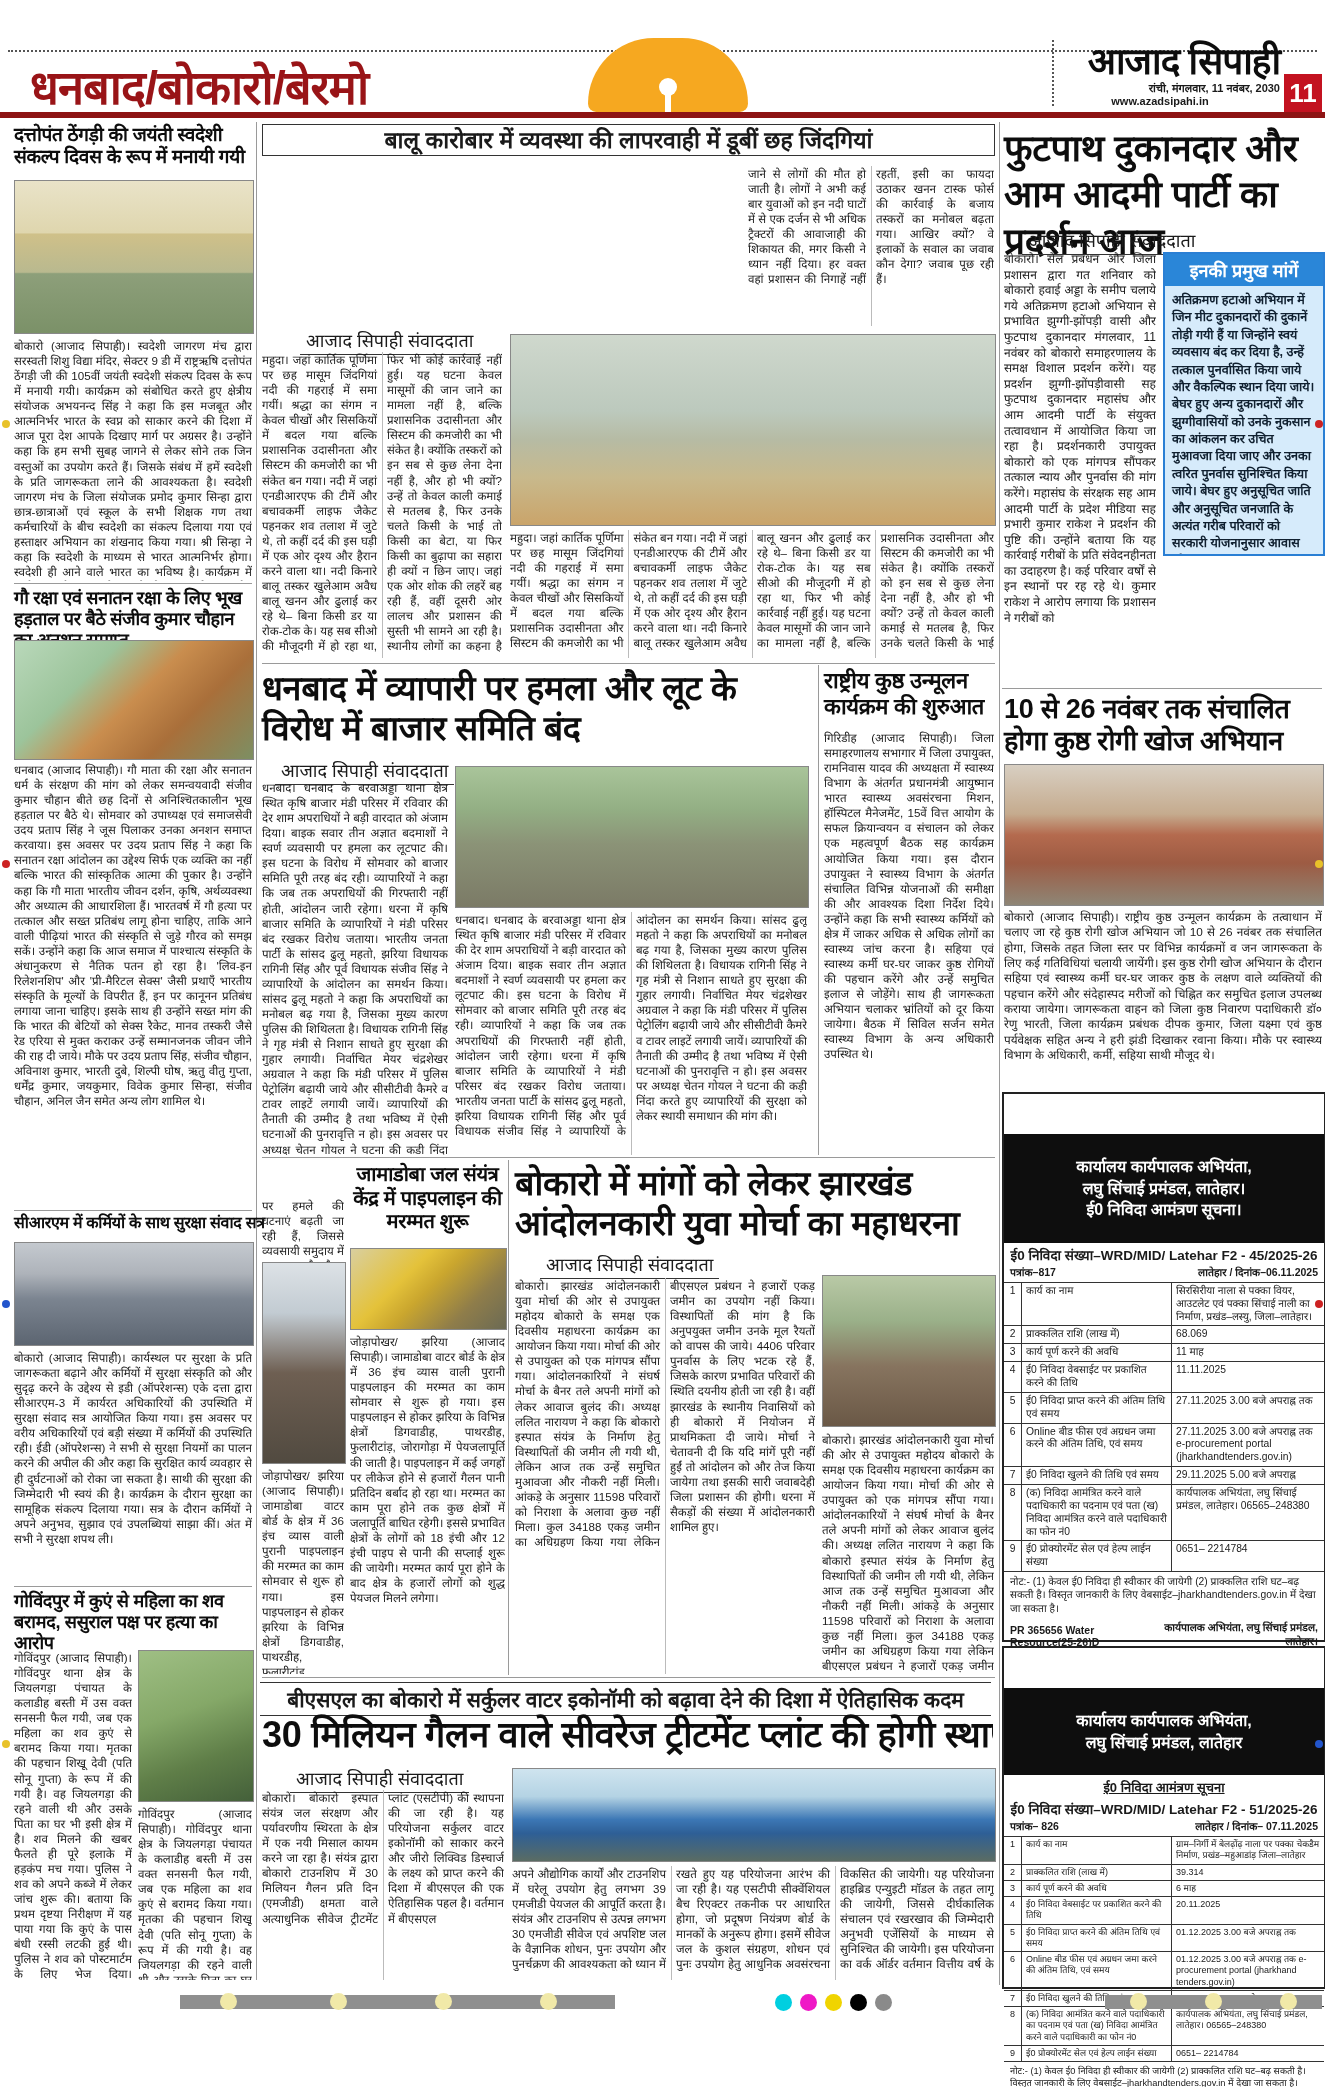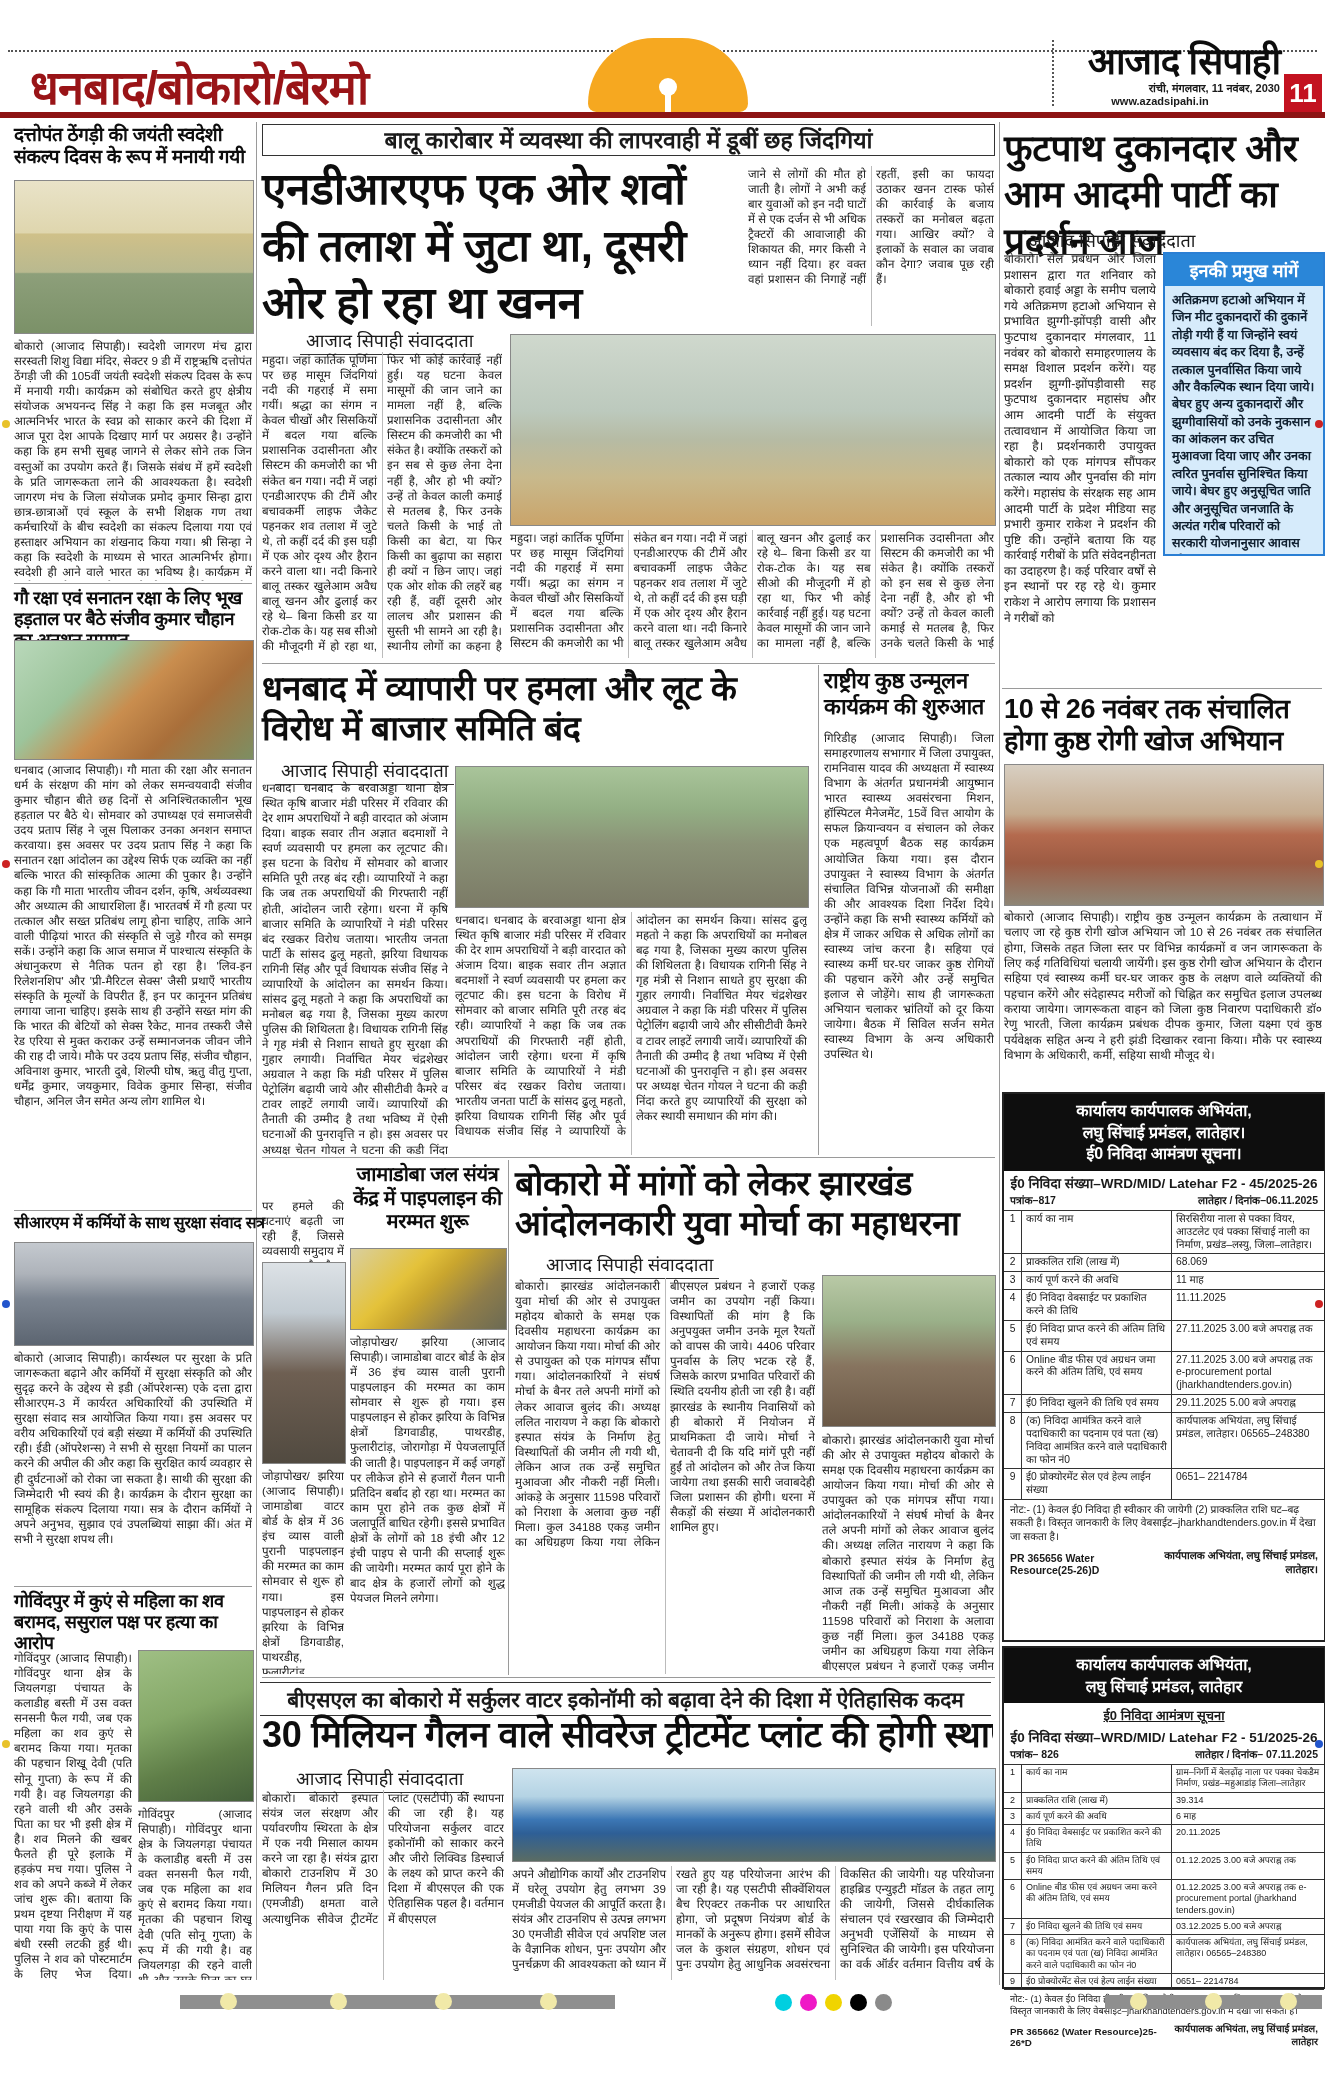--- a/index.html
+++ b/index.html
@@ -13,21 +13,21 @@
   .byline span{display:inline-block;border-bottom:1.5px solid #333;padding:0 6px 2px;}
   .body-txt{font-size:11.6px;line-height:1.3;text-align:justify;overflow:hidden;}
   .cols2{column-count:2;column-gap:10px;column-rule:1px solid #bbb;}
   .cols3{column-count:3;column-gap:10px;column-rule:1px solid #bbb;}
   .cols4{column-count:4;column-gap:10px;column-rule:1px solid #bbb;}
   .photo{position:absolute;border:1px solid #888;}
   .kicker{font-weight:800;text-align:center;}
   .dotted-top{position:absolute;left:8px;right:8px;top:50px;border-top:2px dotted #555;}
   .masthead-rule{position:absolute;left:0;right:0;top:112px;height:6px;background:#8d1414;}
   .tender{position:absolute;border:2px solid #222;background:#fff;}
-  .tender-head{background:#0e0e0e;color:#fff;font-weight:800;text-align:center;padding:6px 4px;line-height:1.35;}
+  .tender-head{background:#0e0e0e;color:#fff;font-weight:800;text-align:center;padding:22px 4px;line-height:1.35;margin-top:40px;}
   .tender-no{font-weight:800;text-align:center;padding:3px 2px 1px;}
   .tender-meta{display:flex;justify-content:space-between;font-size:10.5px;font-weight:700;padding:0 6px 3px;}
   .trow{display:grid;grid-template-columns:17px 150px 1fr;border-top:1px solid #333;font-size:10.3px;line-height:1.25;}
   .trow>div{padding:2px 4px;border-left:1px solid #333;}
   .trow>div:first-child{border-left:none;text-align:center;}
   .tnotes{font-size:10.3px;padding:3px 6px;line-height:1.3;border-top:1px solid #333;}
   .tsign{display:flex;justify-content:space-between;align-items:flex-end;font-size:10.5px;font-weight:700;padding:2px 6px 4px;}
   .bluebox{border:2px solid #2a7fd4;background:#d6ebfb;}
   .bluebox-title{background:#2a86d8;color:#fff;font-weight:800;font-size:18px;text-align:center;padding:4px 2px;}
   .bluebox-body{font-size:12.6px;font-weight:600;line-height:1.38;padding:6px 7px;text-align:left;color:#102030;}
@@ -85,21 +85,20 @@
        linear-gradient(180deg,#c4c9cf 0%,#aeb3ba 30%,#7b8490 55%,#5c6571 100%);"></div>
   <div class="abs body-txt" style="left:14px;top:1350px;width:238px;height:230px;">बोकारो (आजाद सिपाही)। कार्यस्थल पर सुरक्षा के प्रति जागरूकता बढ़ाने और कर्मियों में सुरक्षा संस्कृति को और सुदृढ़ करने के उद्देश्य से इडी (ऑपरेशन्स) एके दत्ता द्वारा सीआरएम-3 में कार्यरत अधिकारियों की उपस्थिति में सुरक्षा संवाद सत्र आयोजित किया गया। इस अवसर पर वरीय अधिकारियों एवं बड़ी संख्या में कर्मियों की उपस्थिति रही। ईडी (ऑपरेशन्स) ने सभी से सुरक्षा नियमों का पालन करने की अपील की और कहा कि सुरक्षित कार्य व्यवहार से ही दुर्घटनाओं को रोका जा सकता है। साथी की सुरक्षा की जिम्मेदारी भी स्वयं की है। कार्यक्रम के दौरान सुरक्षा का सामूहिक संकल्प दिलाया गया। सत्र के दौरान कर्मियों ने अपने अनुभव, सुझाव एवं उपलब्धियां साझा कीं। अंत में सभी ने सुरक्षा शपथ ली।</div>
 
   <div class="abs art-head" style="left:14px;top:1591px;width:238px;font-size:18px;">गोविंदपुर में कुएं से महिला का शव बरामद, ससुराल पक्ष पर हत्या का आरोप</div>
   <div class="photo" style="left:138px;top:1650px;width:114px;height:150px;background:
        linear-gradient(160deg,#9fbf84 0%,#85a868 40%,#5f7e48 70%,#44603a 100%);"></div>
   <div class="abs body-txt" style="left:14px;top:1650px;width:118px;height:330px;">गोविंदपुर (आजाद सिपाही)। गोविंदपुर थाना क्षेत्र के जियलगड़ा पंचायत के कलाडीह बस्ती में उस वक्त सनसनी फैल गयी, जब एक महिला का शव कुएं से बरामद किया गया। मृतका की पहचान शिखू देवी (पति सोनू गुप्ता) के रूप में की गयी है। वह जियलगड़ा की रहने वाली थी और उसके पिता का घर भी इसी क्षेत्र में है। शव मिलने की खबर फैलते ही पूरे इलाके में हड़कंप मच गया। पुलिस ने शव को अपने कब्जे में लेकर जांच शुरू की। बताया कि प्रथम दृष्टया निरीक्षण में यह पाया गया कि कुएं के पास बंधी रस्सी लटकी हुई थी। पुलिस ने शव को पोस्टमार्टम के लिए भेज दिया। पोस्टमार्टम रिपोर्ट आने के बाद मौत के कारणों का खुलासा होगा। वहीं, मृतका के परिजनों ने ससुराल पक्ष पर हत्या का आरोप लगाते हुए कहा कि सोनू को उसकी शादी के बाद से प्रताड़ित किया जा रहा था। पति-पत्नी के बीच लगातार विवाद होता रहता था और मारपीट भी हुई थी। इसी बीच यह वारदात हो गयी। फिलहाल पुलिस पूरे मामले की तहकीकात में जुटी हुई है।</div>
   <div class="abs body-txt" style="left:138px;top:1806px;width:114px;height:174px;">गोविंदपुर (आजाद सिपाही)। गोविंदपुर थाना क्षेत्र के जियलगड़ा पंचायत के कलाडीह बस्ती में उस वक्त सनसनी फैल गयी, जब एक महिला का शव कुएं से बरामद किया गया। मृतका की पहचान शिखू देवी (पति सोनू गुप्ता) के रूप में की गयी है। वह जियलगड़ा की रहने वाली थी और उसके पिता का घर भी इसी क्षेत्र में है। शव मिलने की खबर फैलते ही पूरे इलाके में हड़कंप मच गया। पुलिस ने शव को अपने कब्जे में लेकर जांच शुरू की। बताया कि प्रथम दृष्टया निरीक्षण में यह पाया गया कि कुएं के पास बंधी रस्सी लटकी हुई थी। पुलिस ने शव को पोस्टमार्टम के लिए भेज दिया। पोस्टमार्टम रिपोर्ट आने के बाद मौत के कारणों का खुलासा होगा। वहीं, मृतका के परिजनों ने ससुराल पक्ष पर हत्या का आरोप लगाते हुए कहा कि सोनू को उसकी शादी के बाद से प्रताड़ित किया जा रहा था। पति-पत्नी के बीच लगातार विवाद होता रहता था और मारपीट भी हुई थी। इसी बीच यह वारदात हो गयी। फिलहाल पुलिस पूरे मामले की तहकीकात में जुटी हुई है।</div>
 
   <div class="abs kicker" style="left:262px;top:124px;width:731px;height:30px;border:1.5px solid #333;font-size:23px;line-height:30px;">बालू कारोबार में व्यवस्था की लापरवाही में डूबीं छह जिंदगियां</div>
-  <div class="abs art-head" style="left:262px;top:160px;width:478px;font-size:44px;line-height:1.3;">एनडीआरएफ एक ओर शवों की तलाश में जुटा था, दूसरी ओर हो रहा था खनन</div>
   <div class="abs body-txt cols2" style="left:748px;top:166px;width:246px;height:160px;">जाने से लोगों की मौत हो जाती है। लोगों ने अभी कई बार युवाओं को इन नदी घाटों में से एक दर्जन से भी अधिक ट्रैक्टरों की आवाजाही की शिकायत की, मगर किसी ने ध्यान नहीं दिया। हर वक्त वहां प्रशासन की निगाहें नहीं रहतीं, इसी का फायदा उठाकर खनन टास्क फोर्स की कार्रवाई के बजाय तस्करों का मनोबल बढ़ता गया। आखिर क्यों? वे इलाकों के सवाल का जवाब कौन देगा? जवाब पूछ रही हैं।</div>
   <div class="abs byline" style="left:300px;top:328px;width:180px;"><span>आजाद सिपाही संवाददाता</span></div>
   <div class="photo" style="left:510px;top:334px;width:484px;height:190px;background:
        linear-gradient(180deg,#cfd8cd 0%,#bcc9bd 40%,#b6bba4 55%,#c8b98c 75%,#caa46a 100%);"></div>
   <div class="abs body-txt cols2" style="left:262px;top:352px;width:240px;height:306px;">महुदा। जहां कार्तिक पूर्णिमा पर छह मासूम जिंदगियां नदी की गहराई में समा गयीं। श्रद्धा का संगम न केवल चीखों और सिसकियों में बदल गया बल्कि प्रशासनिक उदासीनता और सिस्टम की कमजोरी का भी संकेत बन गया। नदी में जहां एनडीआरएफ की टीमें और बचावकर्मी लाइफ जैकेट पहनकर शव तलाश में जुटे थे, तो कहीं दर्द की इस घड़ी में एक ओर दृश्य और हैरान करने वाला था। नदी किनारे बालू तस्कर खुलेआम अवैध बालू खनन और ढुलाई कर रहे थे– बिना किसी डर या रोक-टोक के। यह सब सीओ की मौजूदगी में हो रहा था, फिर भी कोई कार्रवाई नहीं हुई। यह घटना केवल मासूमों की जान जाने का मामला नहीं है, बल्कि प्रशासनिक उदासीनता और सिस्टम की कमजोरी का भी संकेत है। क्योंकि तस्करों को इन सब से कुछ लेना देना नहीं है, और हो भी क्यों? उन्हें तो केवल काली कमाई से मतलब है, फिर उनके चलते किसी के भाई तो किसी का बेटा, या फिर किसी का बुढ़ापा का सहारा ही क्यों न छिन जाए। जहां एक ओर शोक की लहरें बह रही हैं, वहीं दूसरी ओर लालच और प्रशासन की सुस्ती भी सामने आ रही है। स्थानीय लोगों का कहना है कि इस दर्दनाक हादसे की असली वजह दामोदर नदी में निर्बाध हो रहा अवैध बालू खनन है। जलस्तर गहरा होने के बावजूद डोंगा और जेसीबी घाटों पर दिन रात चल रहे हैं, जिससे नदी के कई जगहों पर गहरे गड्ढे बन गये हैं। इसी में डूबने से मासूमों की जान चली गयी।</div>
   <div class="abs body-txt cols4" style="left:510px;top:530px;width:484px;height:128px;">महुदा। जहां कार्तिक पूर्णिमा पर छह मासूम जिंदगियां नदी की गहराई में समा गयीं। श्रद्धा का संगम न केवल चीखों और सिसकियों में बदल गया बल्कि प्रशासनिक उदासीनता और सिस्टम की कमजोरी का भी संकेत बन गया। नदी में जहां एनडीआरएफ की टीमें और बचावकर्मी लाइफ जैकेट पहनकर शव तलाश में जुटे थे, तो कहीं दर्द की इस घड़ी में एक ओर दृश्य और हैरान करने वाला था। नदी किनारे बालू तस्कर खुलेआम अवैध बालू खनन और ढुलाई कर रहे थे– बिना किसी डर या रोक-टोक के। यह सब सीओ की मौजूदगी में हो रहा था, फिर भी कोई कार्रवाई नहीं हुई। यह घटना केवल मासूमों की जान जाने का मामला नहीं है, बल्कि प्रशासनिक उदासीनता और सिस्टम की कमजोरी का भी संकेत है। क्योंकि तस्करों को इन सब से कुछ लेना देना नहीं है, और हो भी क्यों? उन्हें तो केवल काली कमाई से मतलब है, फिर उनके चलते किसी के भाई तो किसी का बेटा, या फिर किसी का बुढ़ापा का सहारा ही क्यों न छिन जाए। जहां एक ओर शोक की लहरें बह रही हैं, वहीं दूसरी ओर लालच और प्रशासन की सुस्ती भी सामने आ रही है। स्थानीय लोगों का कहना है कि इस दर्दनाक हादसे की असली वजह दामोदर नदी में निर्बाध हो रहा अवैध बालू खनन है। जलस्तर गहरा होने के बावजूद डोंगा और जेसीबी घाटों पर दिन रात चल रहे हैं, जिससे नदी के कई जगहों पर गहरे गड्ढे बन गये हैं। इसी में डूबने से मासूमों की जान चली गयी।</div>
 
   <div class="abs art-head" style="left:262px;top:668px;width:545px;font-size:34px;">धनबाद में व्यापारी पर हमला और लूट के विरोध में बाजार समिति बंद</div>
   <div class="abs byline" style="left:275px;top:758px;width:190px;"><span>आजाद सिपाही संवाददाता</span></div>
   <div class="photo" style="left:455px;top:766px;width:352px;height:140px;background:

